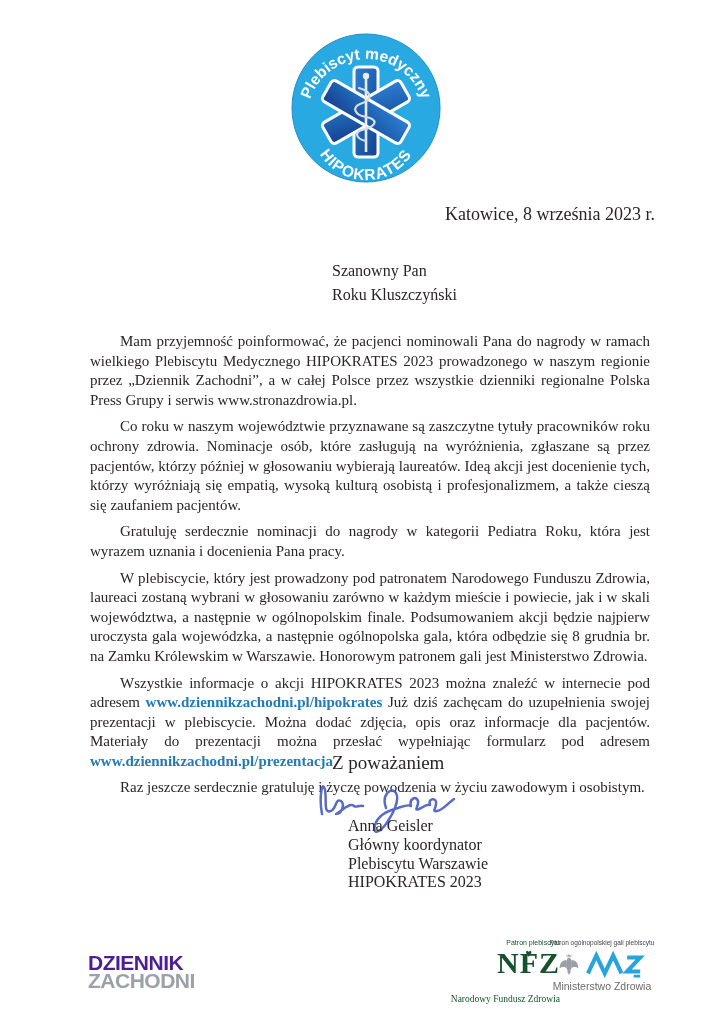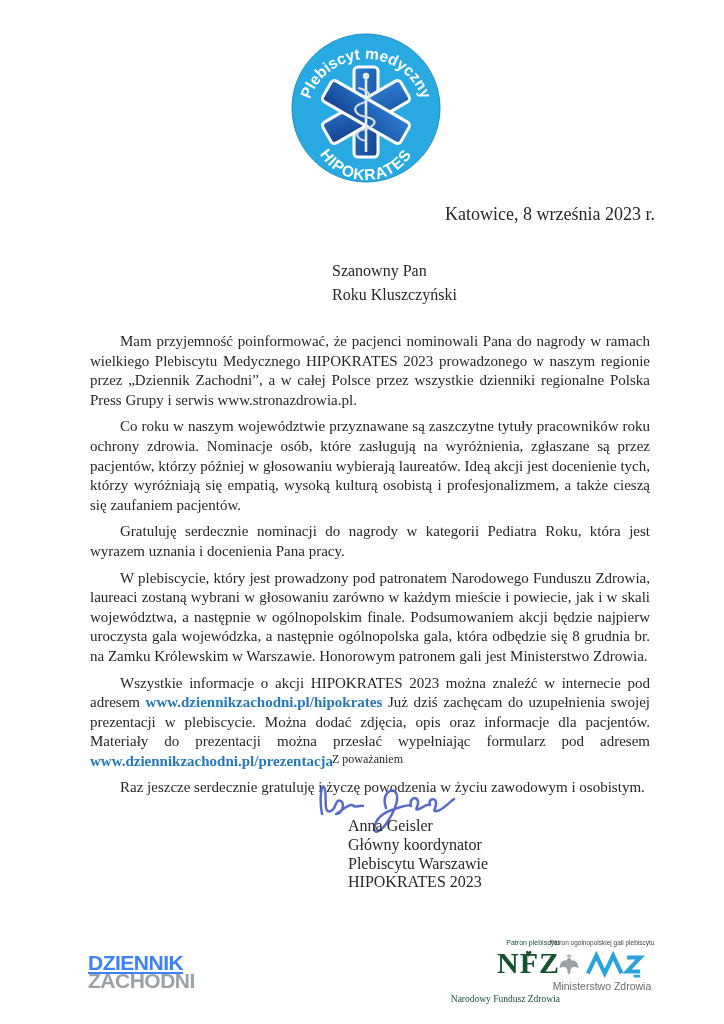--- a/index.html
+++ b/index.html
@@ -16,31 +16,31 @@
   
   .dateline { position:absolute; top:204px; right:69px; font-size:18px; }
   .recipient { position:absolute; left:332px; top:259px; font-size:16px; line-height:24px; }
   .body {
     position:absolute; left:90px; top:316px; width:560px;
     font-size:15px; line-height:19.6px; text-align:justify;margin-top:16px;
   }
   .body p { margin:0 0 7px 0; text-indent:30px; }
   .link { color:#2479b8; font-weight:bold; text-decoration:none; cursor:pointer; }
 
-  .closing { position:absolute; left:332px; top:752px; font-size:12px; }
+  .closing { position:absolute; left:332px; top:752px; font-size:19px; }
   .signature-svg { position:absolute; left:310px; top:768px; width:150px; height:72px; }
   .signer { position:absolute; left:348px; top:817px; font-size:16px; line-height:18.8px; }
 
   
   .footer-dz {
     position:absolute; left:88px; top:954px;
     font-family:"Liberation Sans", sans-serif; font-weight:bold;
     font-size:21px; line-height:18px; letter-spacing:-0.5px;
   }
-  .dz-line1 { display:block; color:#3b82f6;text-decoration:underline; }
+  .dz-line1 { display:block; color:#4c1d95; }
   .dz-line2 { display:block; color:#9aa1a8; }
 
   .footer-nfz {
     position:absolute; left:444px; top:939px; width:116px; text-align:right;
     color:#14532d;
   }
   .nfz-label { font-family:"Liberation Sans", sans-serif; font-size:7px; margin-bottom:1px; }
   .nfz-mark { position:relative; display:inline-block; font-weight:bold; font-size:30px; line-height:31px; letter-spacing:1px; }
   .nfz-heart { position:absolute; top:1px; left:50%; transform:translateX(-3px); font-size:11px; line-height:11px; }
   .nfz-name { font-size:9.5px; margin-top:16px; }

